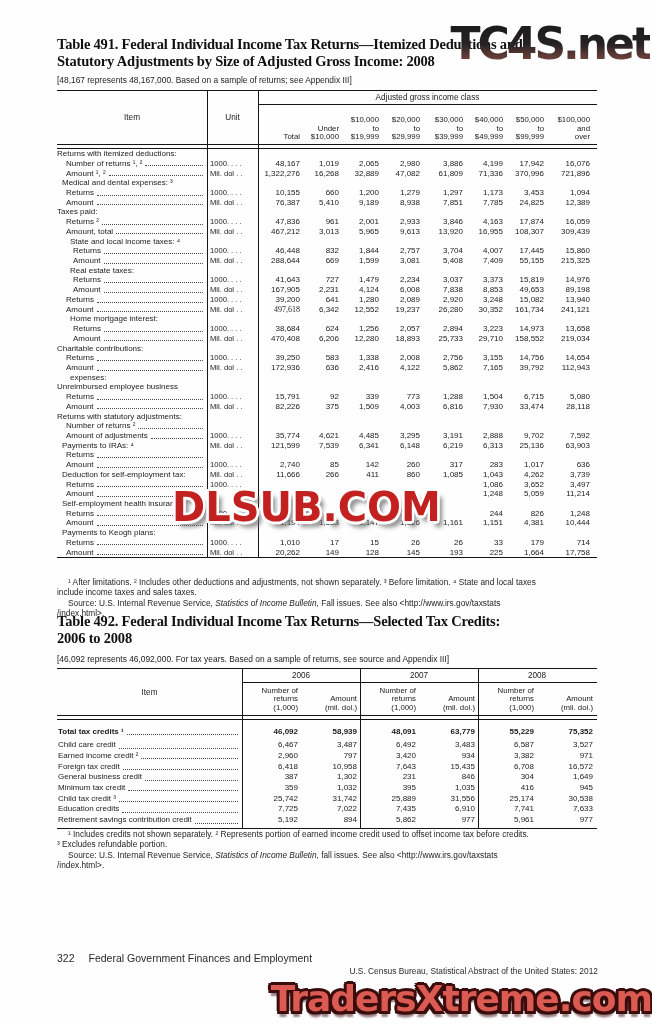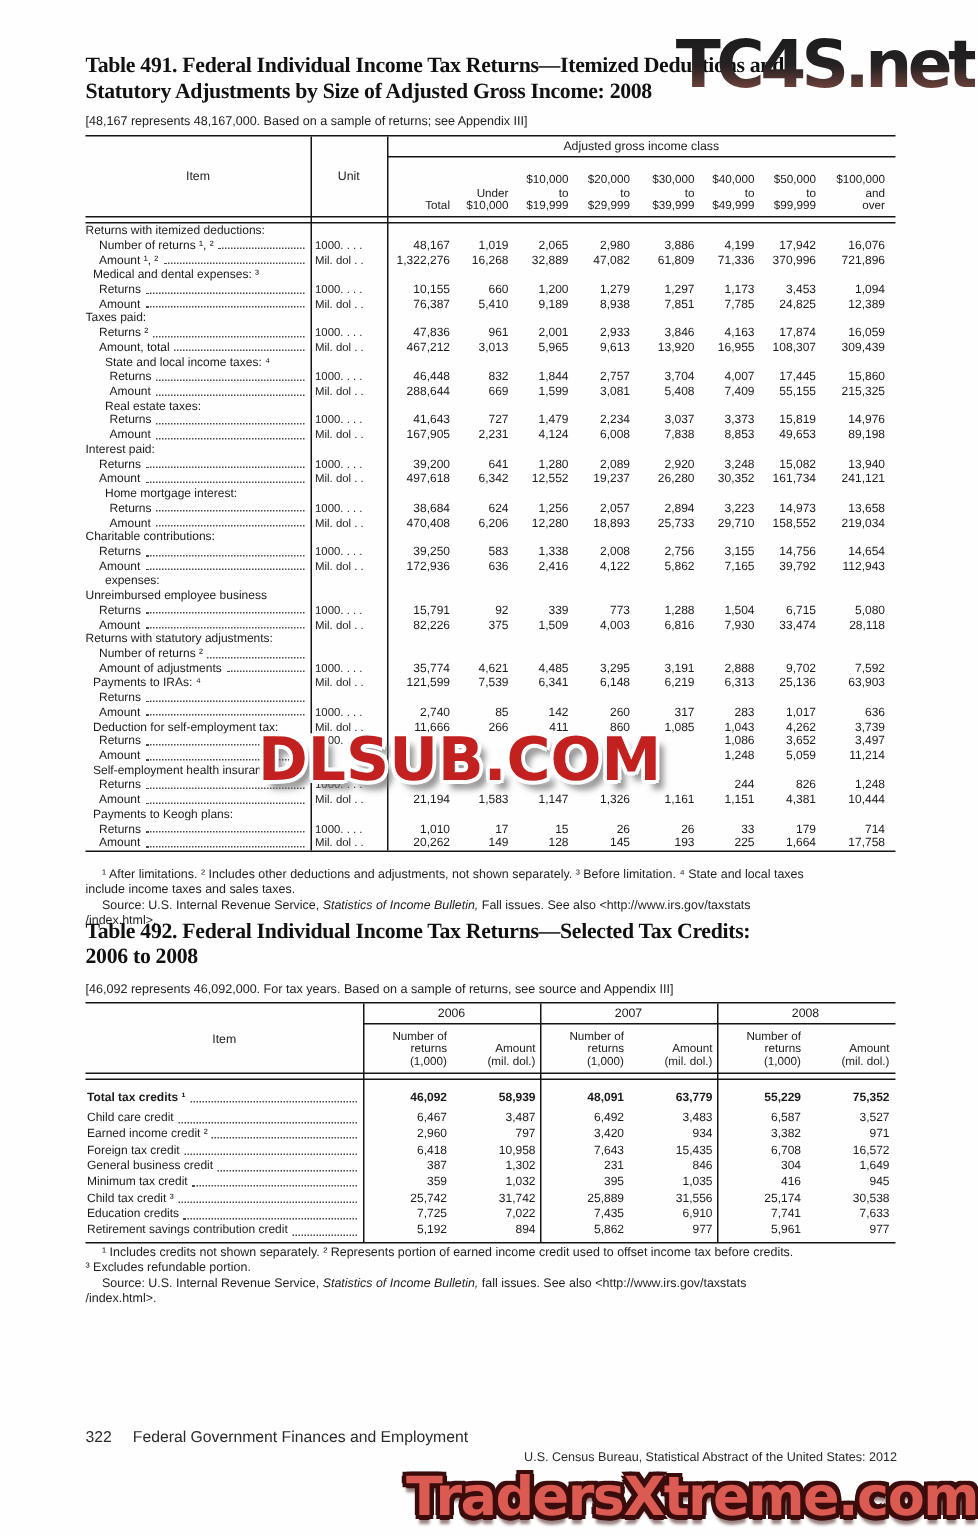--- a/index.html
+++ b/index.html
@@ -328,55 +328,41 @@
           <div class="t4num" style="width: 43px;">167,905</div>
           <div class="t4num" style="width: 39px;">2,231</div>
           <div class="t4num" style="width: 40px;">4,124</div>
           <div class="t4num" style="width: 41px;">6,008</div>
           <div class="t4num" style="width: 43px;">7,838</div>
           <div class="t4num" style="width: 40px;">8,853</div>
           <div class="t4num" style="width: 41px;">49,653</div>
           <div class="t4num" style="width: 52px; padding-right: 7px;">89,198</div>
         </div>
         <div class="t4row">
-          <div class="t4lab" style="padding-left: 0px;">
-            <span>Interest paid:</span>
-          </div>
-          <div class="t4unit"></div>
-          <div class="t4num" style="width: 43px;"></div>
-          <div class="t4num" style="width: 39px;"></div>
-          <div class="t4num" style="width: 40px;"></div>
-          <div class="t4num" style="width: 41px;"></div>
-          <div class="t4num" style="width: 43px;"></div>
-          <div class="t4num" style="width: 40px;"></div>
-          <div class="t4num" style="width: 41px;"></div>
-          <div class="t4num" style="width: 52px; padding-right: 7px;"></div>
-        </div>
-        <div class="t4row">
           <div class="t4lab" style="padding-left: 9px;">
             <span>Returns</span>
             <span class="lead"></span>
           </div>
           <div class="t4unit">1000. . . .</div>
           <div class="t4num" style="width: 43px;">39,200</div>
           <div class="t4num" style="width: 39px;">641</div>
           <div class="t4num" style="width: 40px;">1,280</div>
           <div class="t4num" style="width: 41px;">2,089</div>
           <div class="t4num" style="width: 43px;">2,920</div>
           <div class="t4num" style="width: 40px;">3,248</div>
           <div class="t4num" style="width: 41px;">15,082</div>
           <div class="t4num" style="width: 52px; padding-right: 7px;">13,940</div>
         </div>
         <div class="t4row">
           <div class="t4lab" style="padding-left: 9px;">
             <span>Amount</span>
             <span class="lead"></span>
           </div>
           <div class="t4unit">Mil. dol . .</div>
-          <div class="t4num" style="width: 43px;">497,618</div>
+          <div class="t4num" style="width: 43px; font-family: Liberation Serif, serif;">497,618</div>
           <div class="t4num" style="width: 39px;">6,342</div>
           <div class="t4num" style="width: 40px;">12,552</div>
           <div class="t4num" style="width: 41px;">19,237</div>
           <div class="t4num" style="width: 43px;">26,280</div>
           <div class="t4num" style="width: 40px;">30,352</div>
           <div class="t4num" style="width: 41px;">161,734</div>
           <div class="t4num" style="width: 52px; padding-right: 7px;">241,121</div>
         </div>
         <div class="t4row">
           <div class="t4lab" style="padding-left: 13px;">

